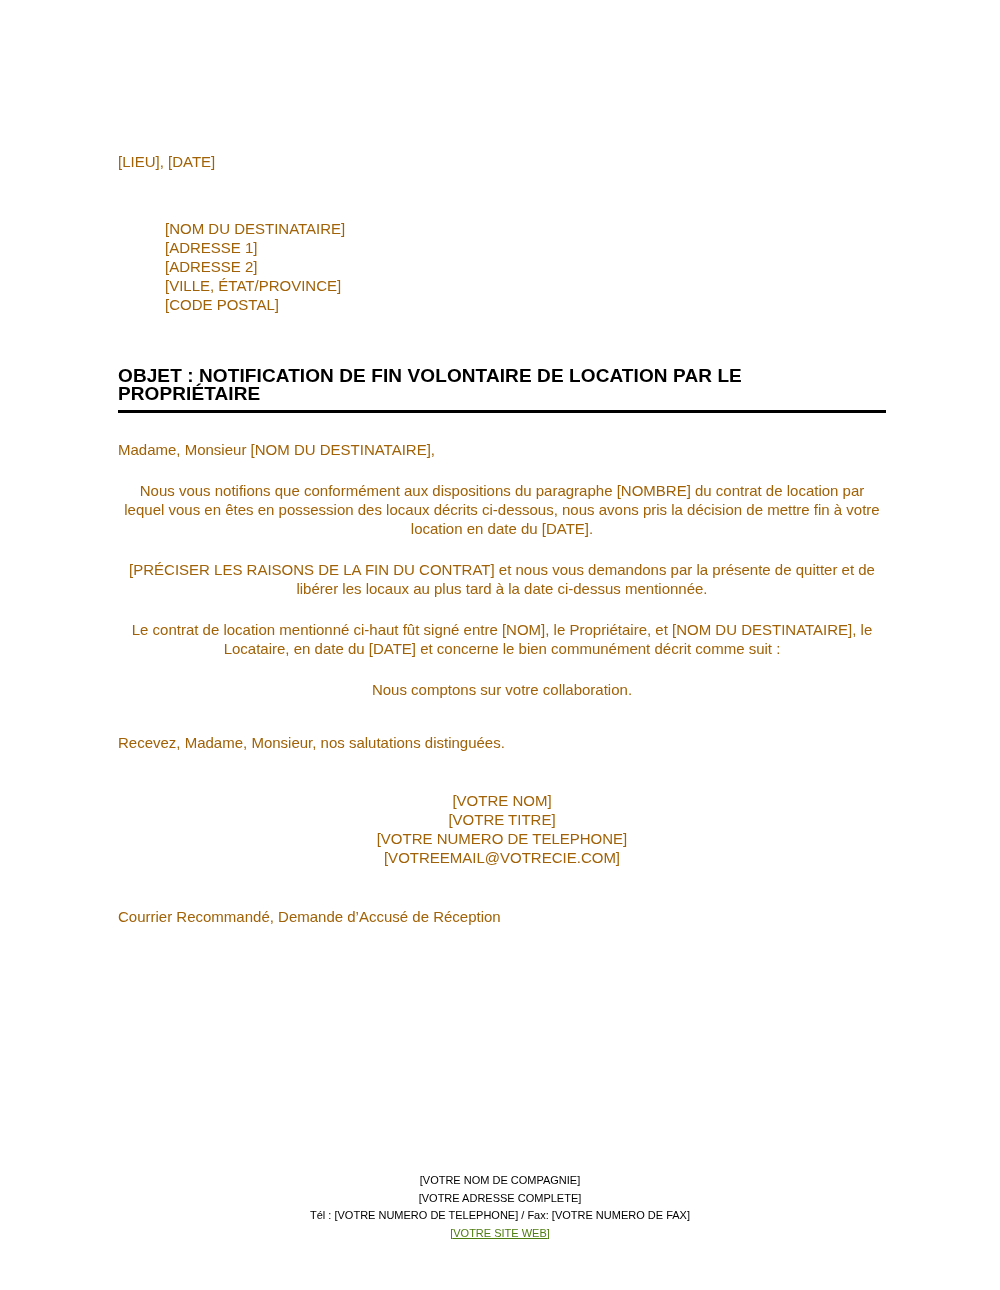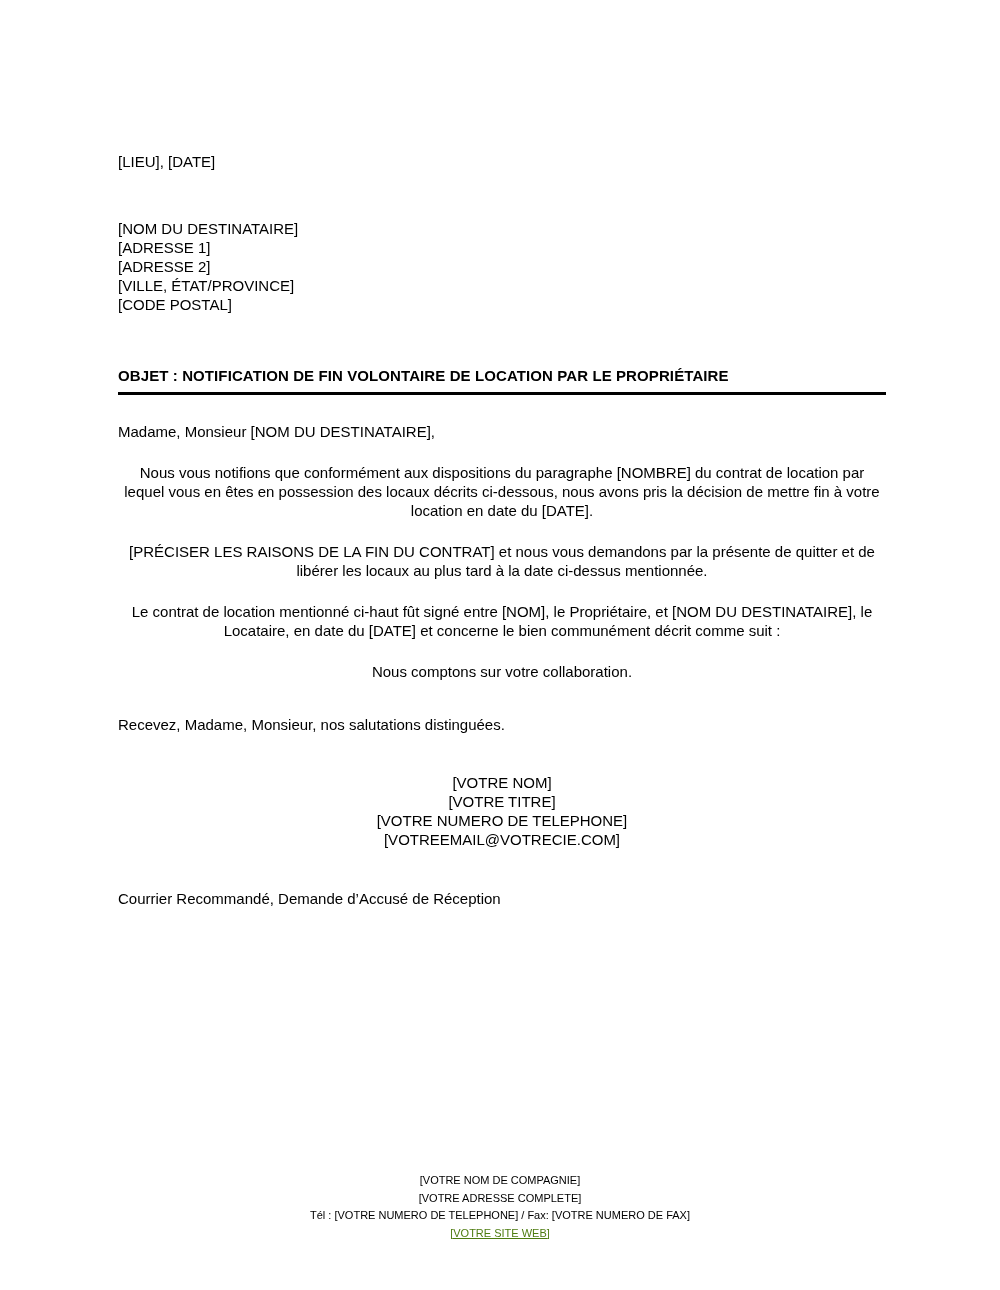--- a/index.html
+++ b/index.html
@@ -25,38 +25,39 @@
   .content {
     position: absolute;
     left: 118px;
     top: 152px;
     width: 768px;
   }
   .line,
   .para {
     font-size: 15px;
     line-height: 19px;
-    color: #000000;
+    color: #a16207;
   }
   
   .date-block {
     margin: 0;
   }
   .recipient-block {
     margin: 48px 0 0 0;
   }
   .recipient-block .line {
     white-space: nowrap;
+    margin-left: 47px;
   }
   
   .subject-wrap {
     margin-top: 53px;
   }
   .subject {
-    font-size: 15px;
+    font-size: 19px;
     font-weight: bold;
     line-height: 18px;
     letter-spacing: 0.1px;
   }
   .rule {
     width: 768px;
     height: 3px;
     background: #000000;
     margin-top: 7px;
   }

